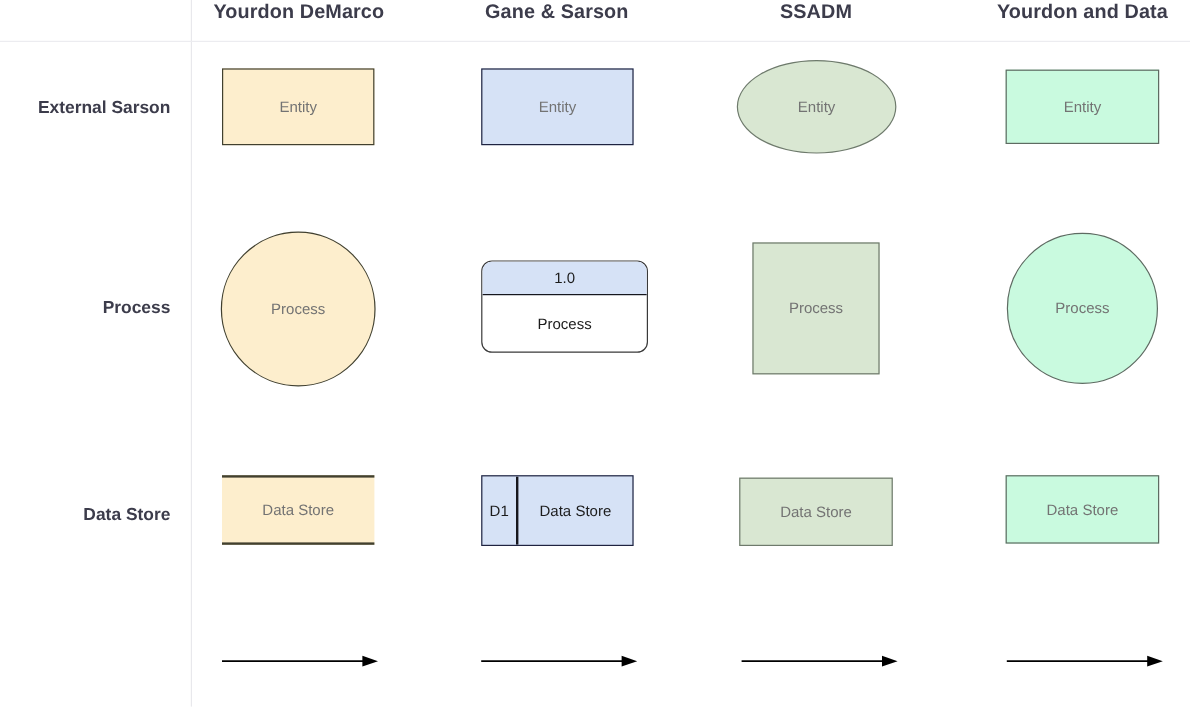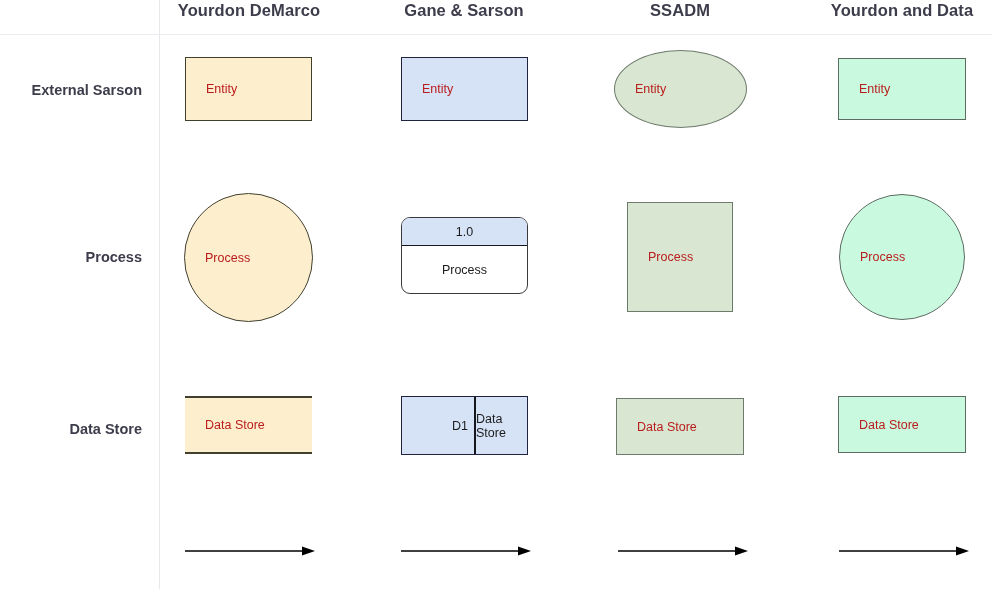--- a/index.html
+++ b/index.html
@@ -34,22 +34,22 @@
     position: absolute; left: 0; width: 142px;
     display: flex; align-items: center; justify-content: flex-end;
     font-size: 14.5px; font-weight: bold; color: #3c3c4b;
     white-space: nowrap; height: 22px;
   }
   .row-label.clipped { left: -8px; width: 150px; }
 
   
   .shp {
     position: absolute;
-    display: flex; align-items: center; 
-    font-size: 12.5px; color: #b91c1c; text-align: center; padding-left: 20px;
+    display: flex; align-items: center; justify-content: center;
+    font-size: 12.5px; color: #737373; text-align: center;
   }
 
   
   .ee-yd {
     background: #fdeecd; border: 1.6px solid #41402f;
   }
   .ee-gs {
     background: #d6e2f6; border: 1.6px solid #1f2340;
   }
   .ee-ssadm {
@@ -161,42 +161,42 @@
   </div>
 
   <div class="shp ee-yc" style="left:838px; top:58px; width:128px; height:62px;">
     <span>Entity</span>
   </div>
 
   <div class="shp pr-yd" style="left:184px; top:193px; width:129px; height:129px;">
     <span>Process</span>
   </div>
 
-  <div class="pr-gs-wrap" style="left:401px; top:217px; width:127px; height:77px;">
+  <div class="pr-gs-wrap" style="left:401px; top:217px; width:139px; height:77px;">
     <div class="pr-gs-head">
       <span>1.0</span>
     </div>
     <div class="pr-gs-body">
       <span>Process</span>
     </div>
   </div>
 
   <div class="shp pr-ssadm" style="left:627px; top:202px; width:106px; height:110px;">
     <span>Process</span>
   </div>
 
   <div class="shp pr-yc" style="left:839px; top:194px; width:126px; height:126px;">
     <span>Process</span>
   </div>
 
   <div class="shp ds-yd" style="left:185px; top:396px; width:127px; height:58px;">
     <span>Data Store</span>
   </div>
 
-  <div class="ds-gs-wrap" style="left:401px; top:396px; width:127px; height:59px;padding-left:44px;">
+  <div class="ds-gs-wrap" style="left:401px; top:396px; width:127px; height:59px;">
     <div class="ds-gs-id">
       <span>D1</span>
     </div>
     <div class="ds-gs-name">
       <span>Data Store</span>
     </div>
   </div>
 
   <div class="shp ds-ssadm" style="left:616px; top:398px; width:128px; height:57px;">
     <span>Data Store</span>

